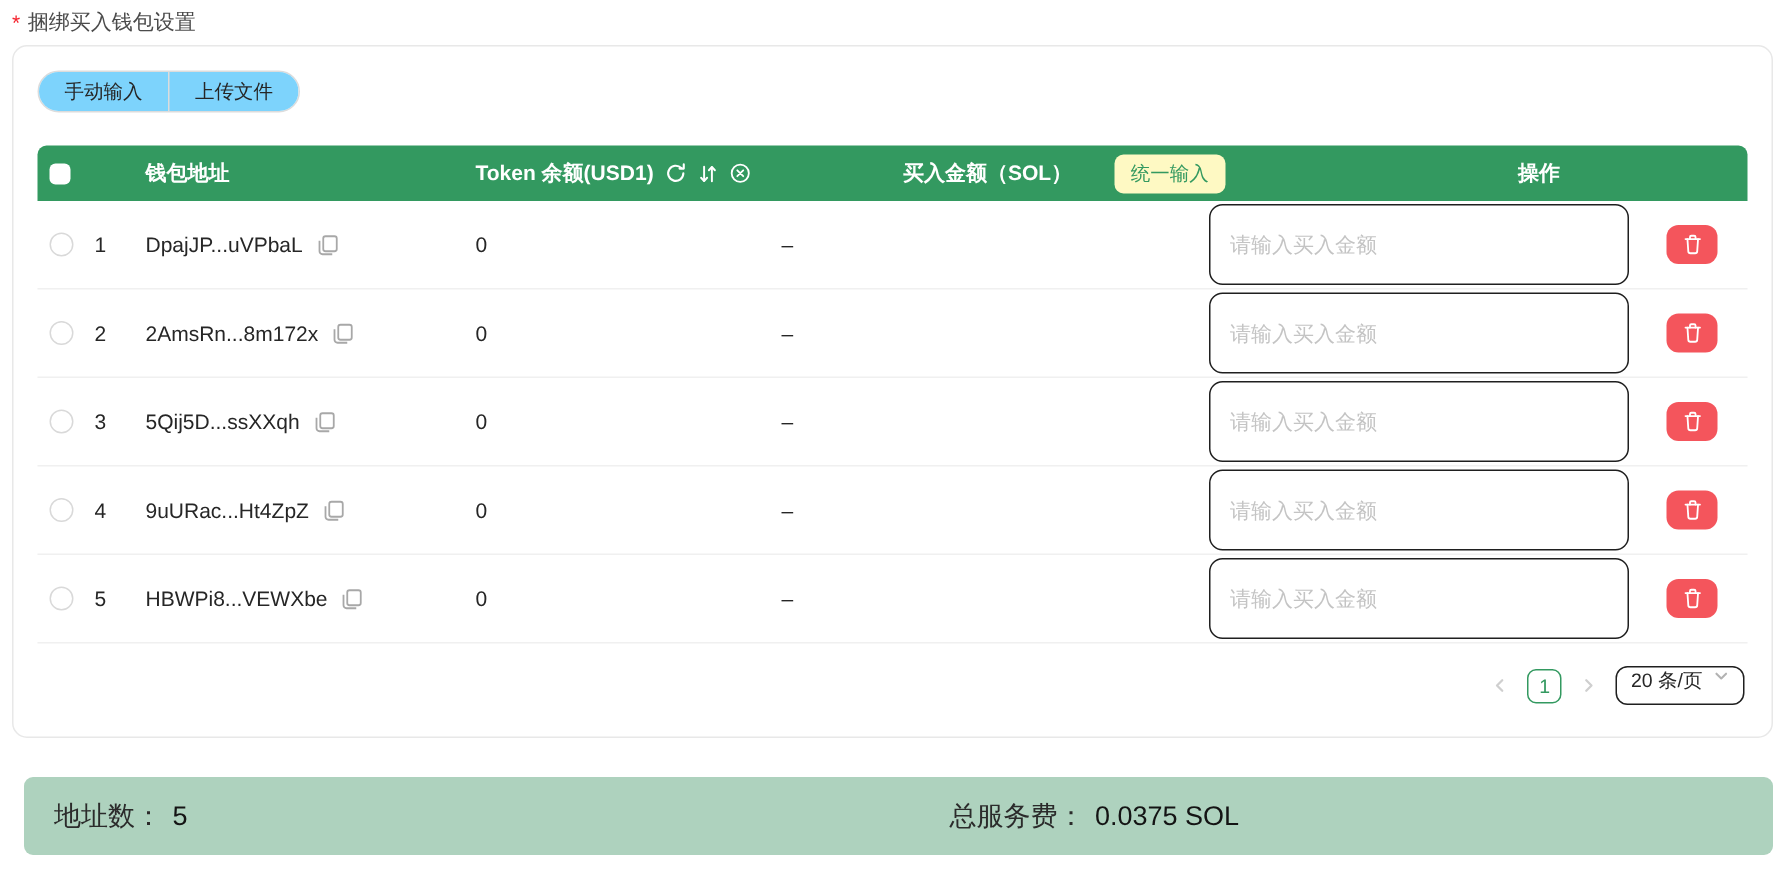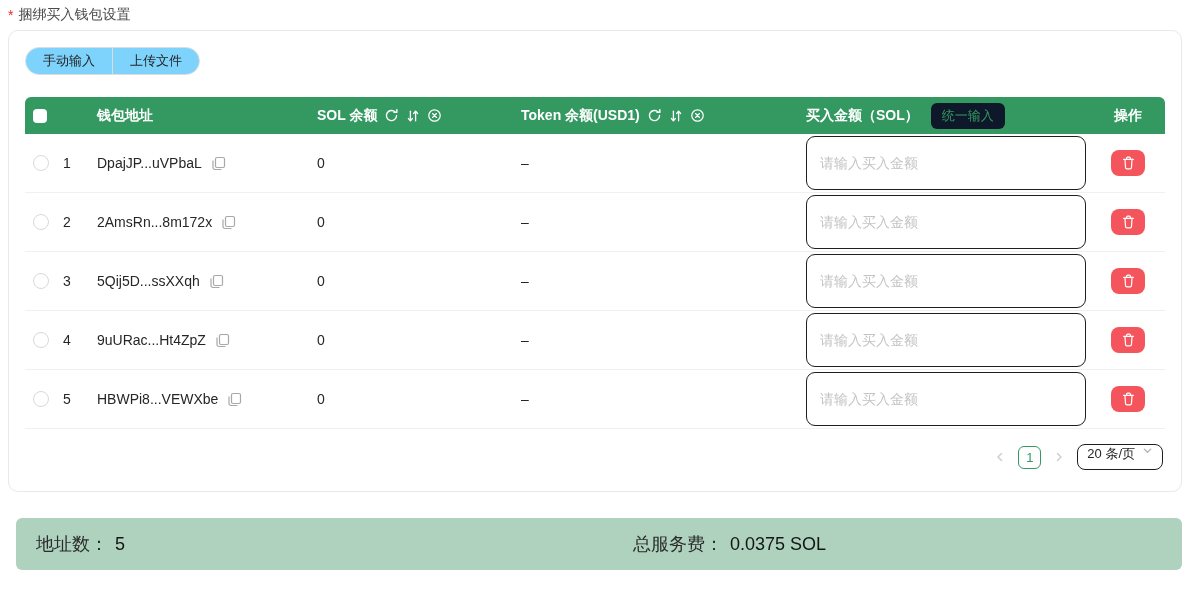--- a/index.html
+++ b/index.html
@@ -41,21 +41,21 @@
   .col-buy { width:285px; display:flex; align-items:center; }
   .col-actions { flex:1; display:flex; align-items:center; justify-content:center; }
 
   .checkbox-header { width:14px; height:14px; background:#fff; border-radius:4px; cursor:pointer; }
   .checkbox-row { width:16px; height:16px; border:1px solid #d9d9d9; border-radius:50%; background:#fff; cursor:pointer; }
 
   .hicon { display:inline-flex; align-items:center; cursor:pointer; line-height:0; }
   .copy-btn { display:inline-flex; align-items:center; cursor:pointer; line-height:0; }
 
   .uniform-btn {
-    margin-left:12px; background:#0f172a; color:#339960; border:none; border-radius:6px;
+    margin-left:28px; background:#fef9c3; color:#339960; border:none; border-radius:6px;
     padding:4px 11px; font-size:13px; font-weight:400; cursor:pointer; font-family:inherit;
   }
 
   .buy-input {
     width:280px; height:54px; border:1.4px solid #1f1f1f; border-radius:9px;
     padding:0 13px; font-size:14px; color:#262626; outline:none; background:#fff; font-family:inherit;
   }
   .buy-input::placeholder { color:#c4c4c4; }
 
   .delete-btn {
@@ -107,43 +107,20 @@
   
   <div class="table">
 
     <div class="thead">
       <div class="col-check">
         <span class="checkbox-header"></span>
       </div>
       <div class="col-index"></div>
       <div class="col-address">
         <span>钱包地址</span>
-      </div>
-      <div class="col-sol">
-        <span>SOL 余额</span>
-        <span class="hicon">
-          <svg width="15" height="15" viewBox="0 0 16 16" fill="none" stroke="#fff" stroke-width="1.5" stroke-linecap="round">
-            <path d="M13.4 8a5.4 5.4 0 1 1-1.5-3.7"></path>
-              <path d="M13.7 1.7v3h-3" stroke-linejoin="round"></path>
-          </svg>
-        </span>
-        <span class="hicon">
-          <svg width="14" height="14" viewBox="0 0 14 14" fill="none" stroke="#fff" stroke-width="1.3" stroke-linecap="round" stroke-linejoin="round">
-            <path d="M4.4 2.2v9.3"></path>
-              <path d="M2.4 9.5l2 2.2 2-2.2"></path>
-            <path d="M9.6 11.8V2.5"></path>
-              <path d="M7.6 4.5l2-2.2 2 2.2"></path>
-          </svg>
-        </span>
-        <span class="hicon">
-          <svg width="15" height="15" viewBox="0 0 16 16" fill="none" stroke="#fff" stroke-width="1.3" stroke-linecap="round">
-            <circle cx="8" cy="8" r="6.1"></circle>
-              <path d="M5.9 5.9l4.2 4.2M10.1 5.9l-4.2 4.2"></path>
-          </svg>
-        </span>
       </div>
       <div class="col-token">
         <span>Token 余额(USD1)</span>
         <span class="hicon">
           <svg width="15" height="15" viewBox="0 0 16 16" fill="none" stroke="#fff" stroke-width="1.5" stroke-linecap="round">
             <path d="M13.4 8a5.4 5.4 0 1 1-1.5-3.7"></path>
               <path d="M13.7 1.7v3h-3" stroke-linejoin="round"></path>
           </svg>
         </span>
         <span class="hicon">

